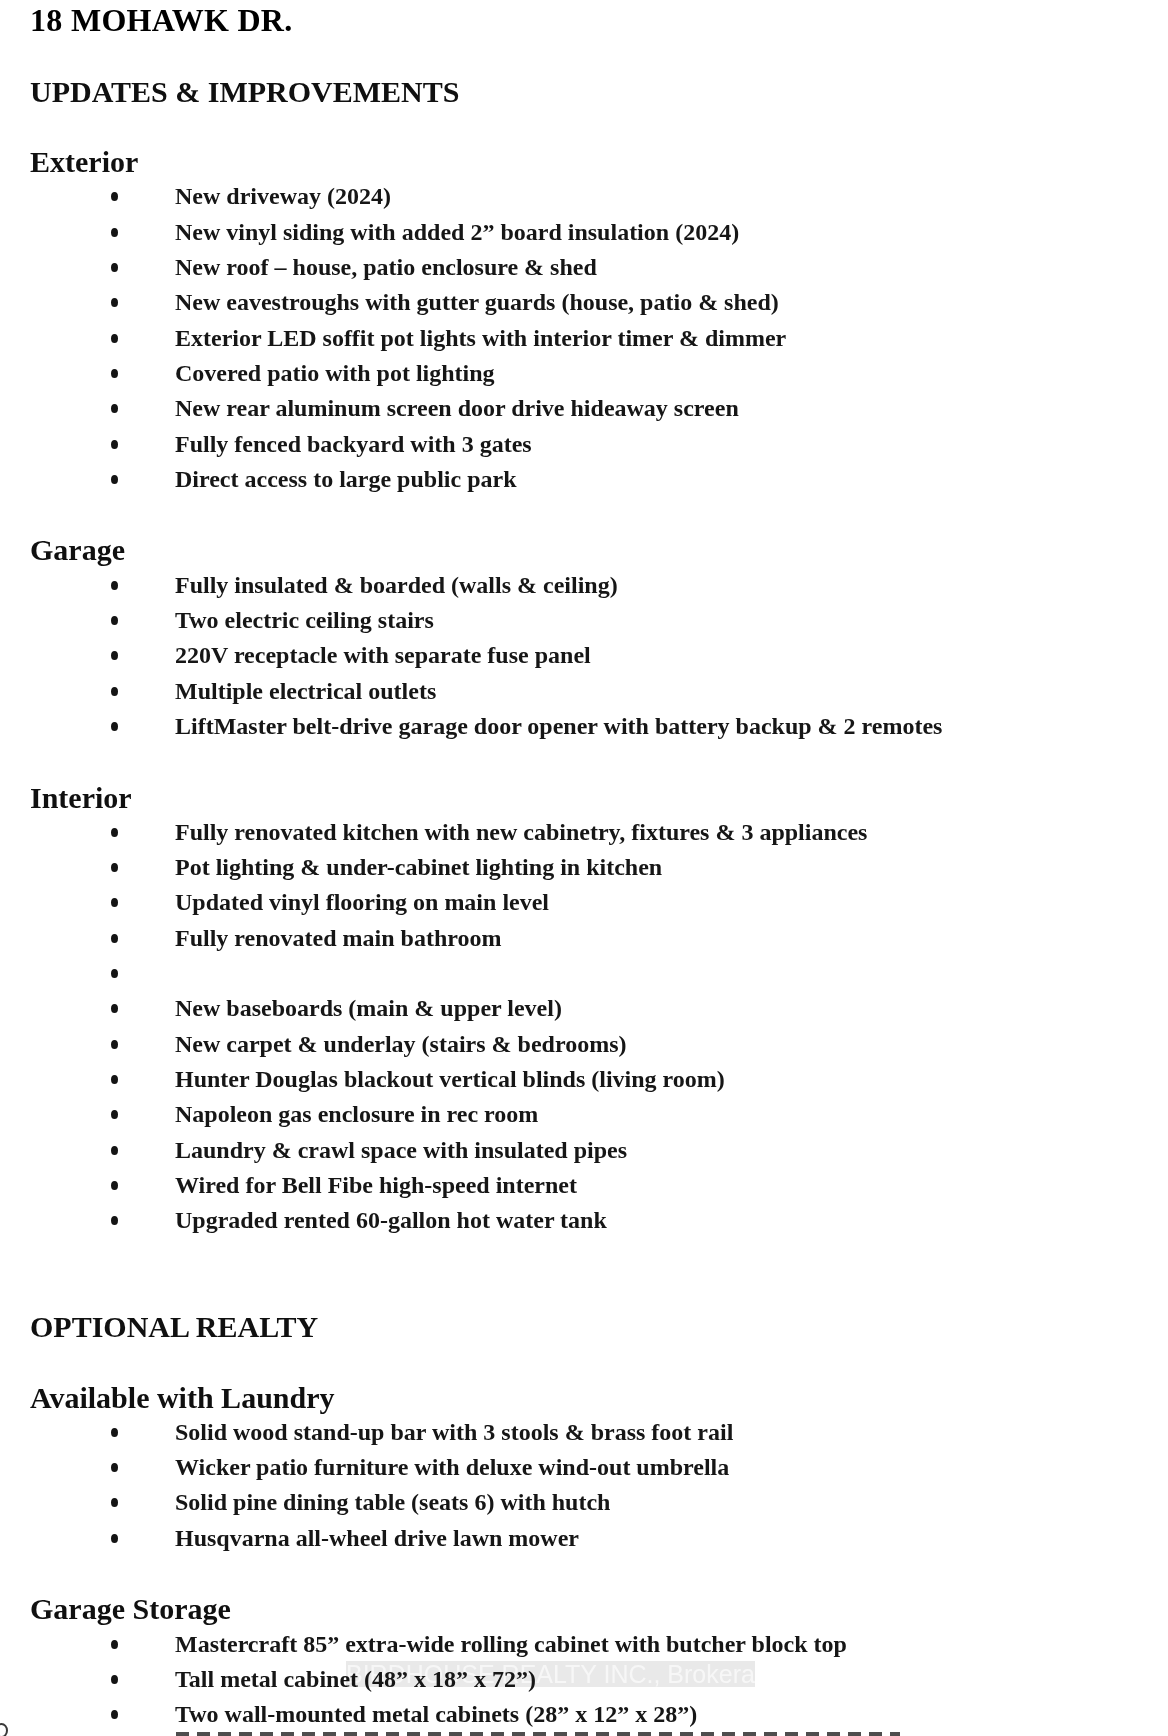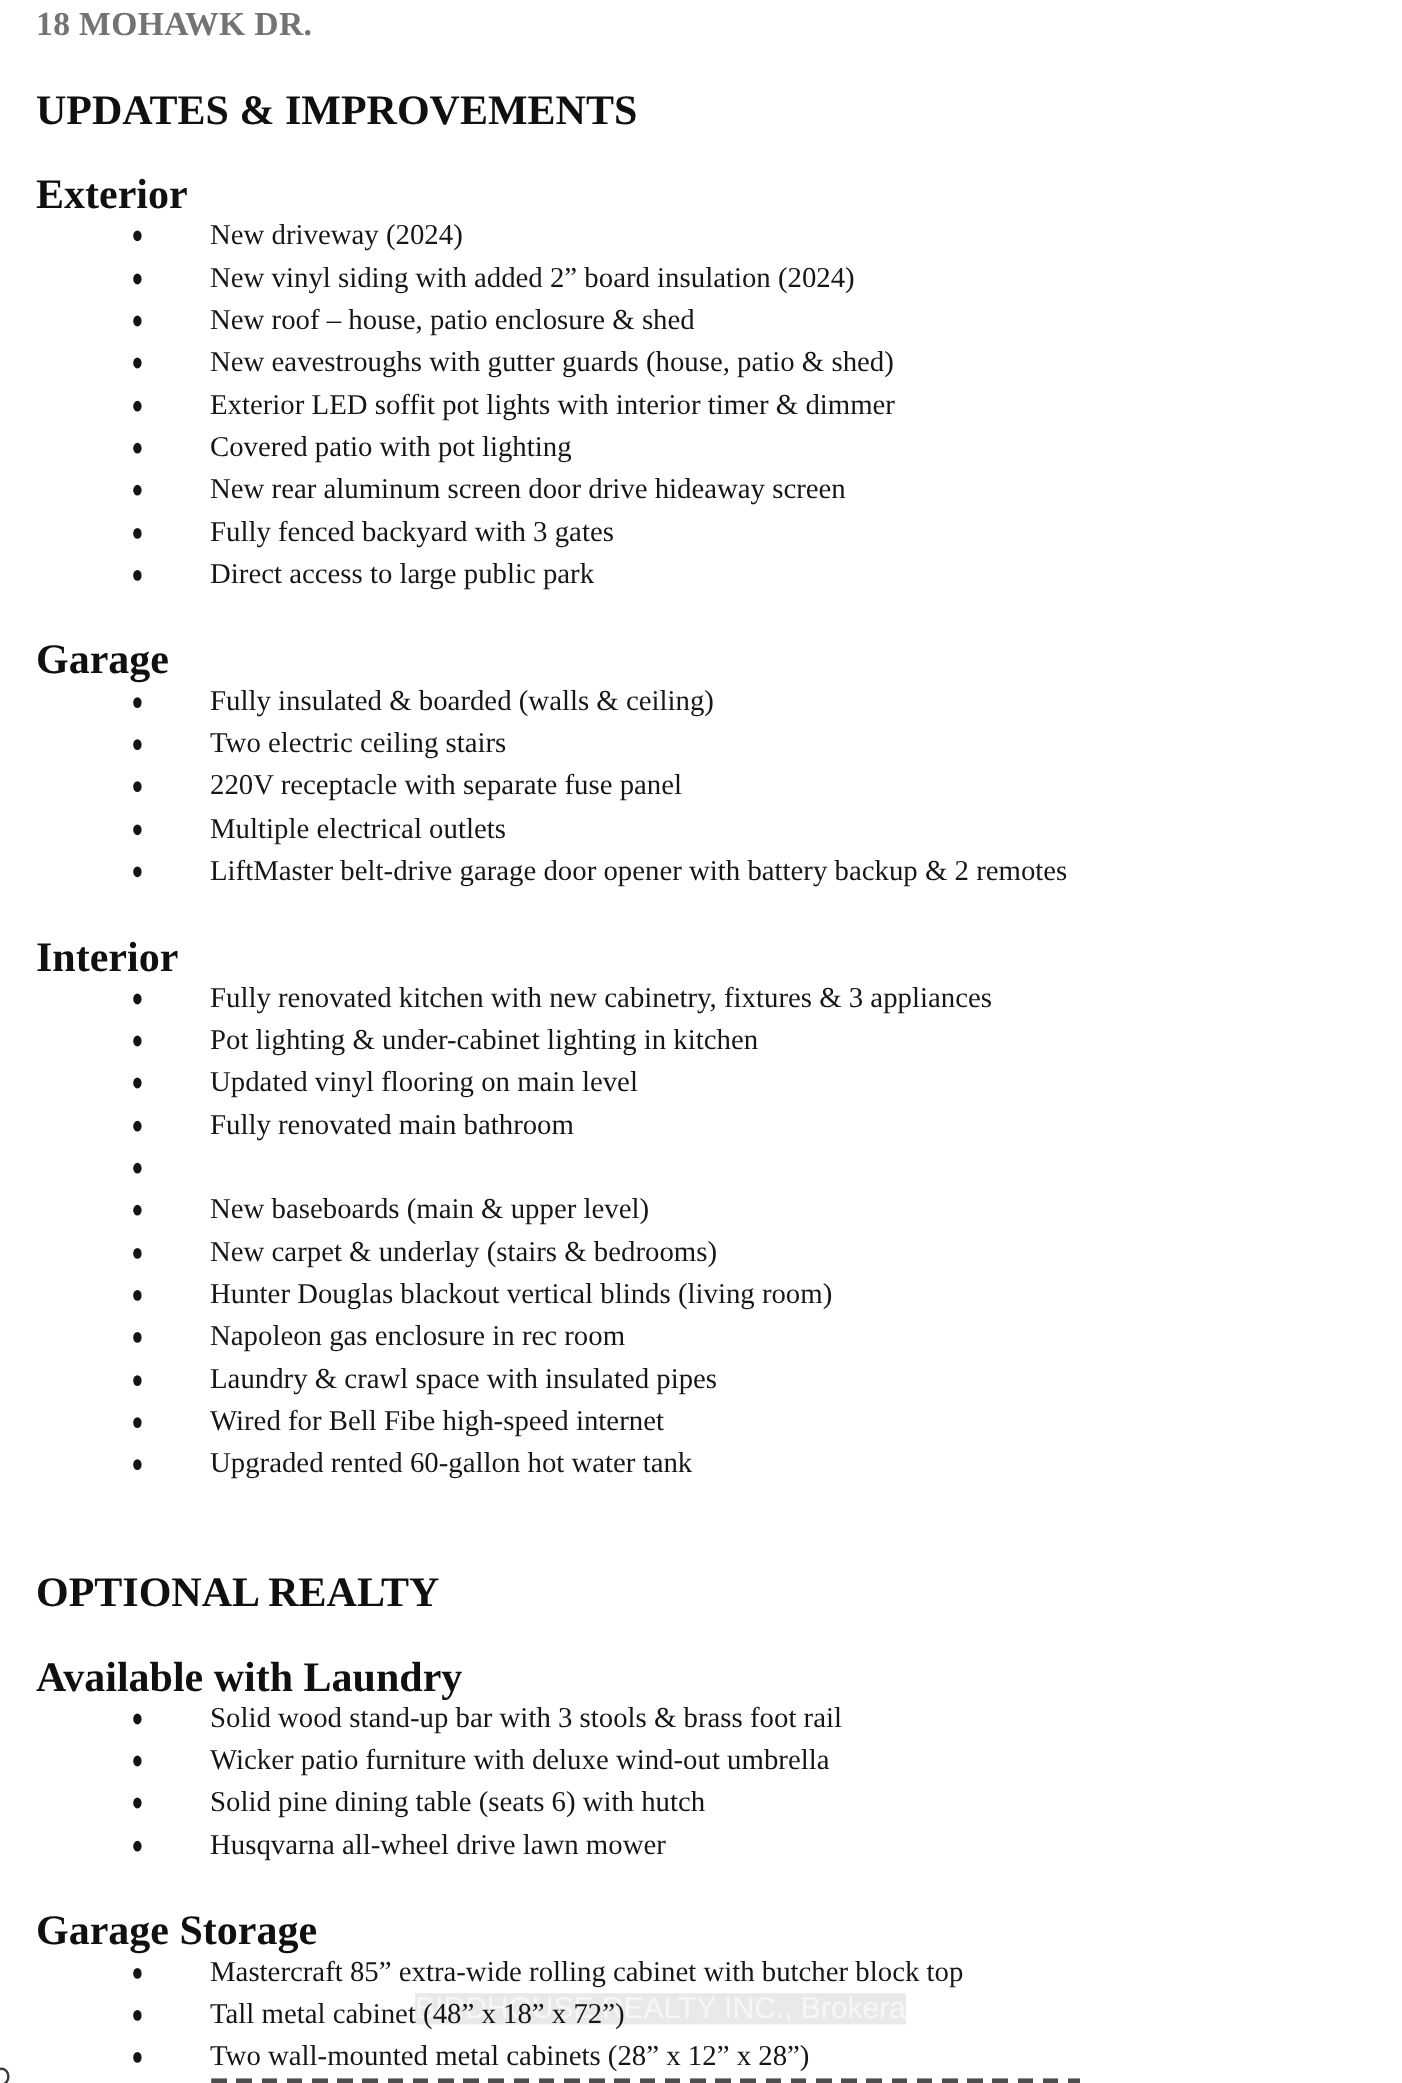--- a/index.html
+++ b/index.html
@@ -5,23 +5,23 @@
   html,body{margin:0;padding:0;background:#ffffff;}
   .page{
     position:relative;
     width:1168px;height:1736px;
     background:#ffffff;
     overflow:hidden;
     font-family:"Liberation Serif","DejaVu Serif",serif;
     color:#161616;
   }
   .content{position:absolute;top:3px;left:0;width:100%;z-index:1;}
-  .line{height:35.3px;line-height:35.3px;white-space:nowrap;}
-  .title{font-weight:bold;font-size:28px;padding-left:30px;color:#737373;letter-spacing:.3px;}
-  .heading{font-weight:bold;font-size:35px;padding-left:30px;color:#101010;}
+  .line{height:35.3px;line-height:35.3px;white-space:nowrap;font-weight:bold;}
+  .title{font-weight:bold;font-size:32px;padding-left:30px;color:#000000;letter-spacing:.3px;}
+  .heading{font-weight:bold;font-size:30px;padding-left:30px;color:#101010;}
   .gap1{height:35.3px;}
   .gap2{height:70.6px;}
   .item{position:relative;padding-left:175px;font-size:24px;}
   .bullet{
     position:absolute;left:111px;top:13px;
     width:7px;height:9px;border-radius:50%;
     background:#141414;
   }
   .watermark{
     position:absolute;left:346px;top:1661px;width:409px;height:26px;

